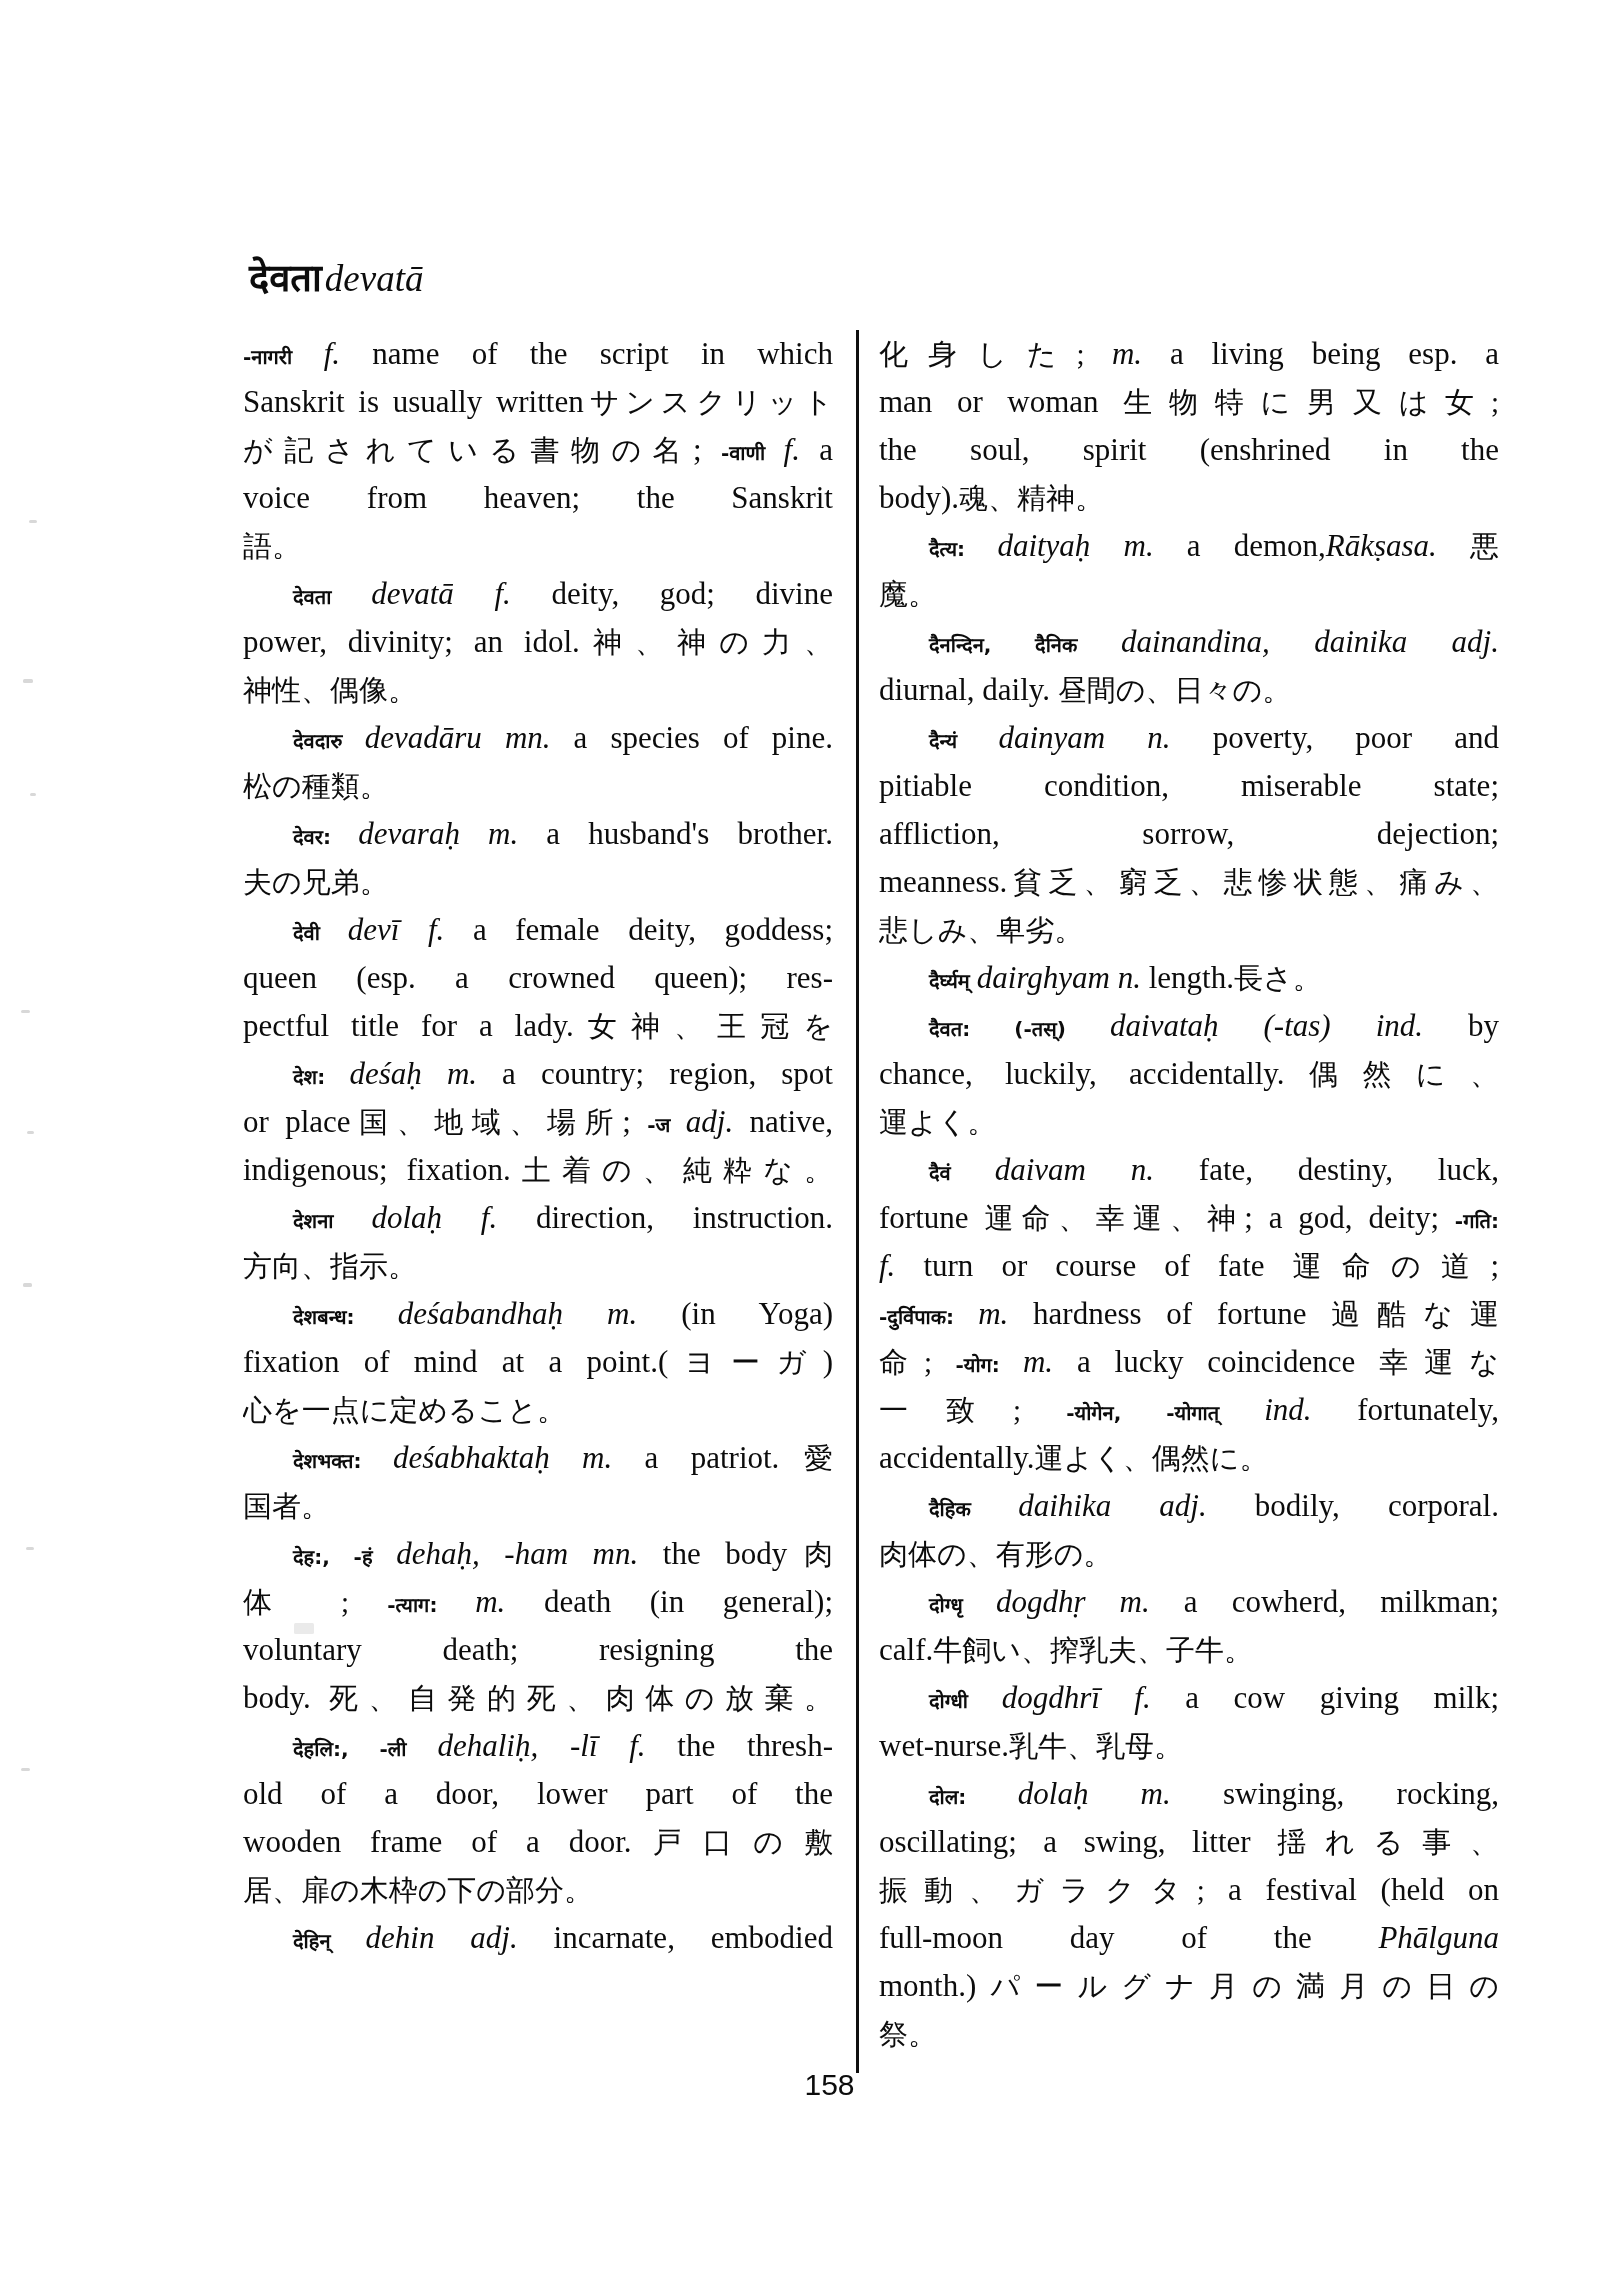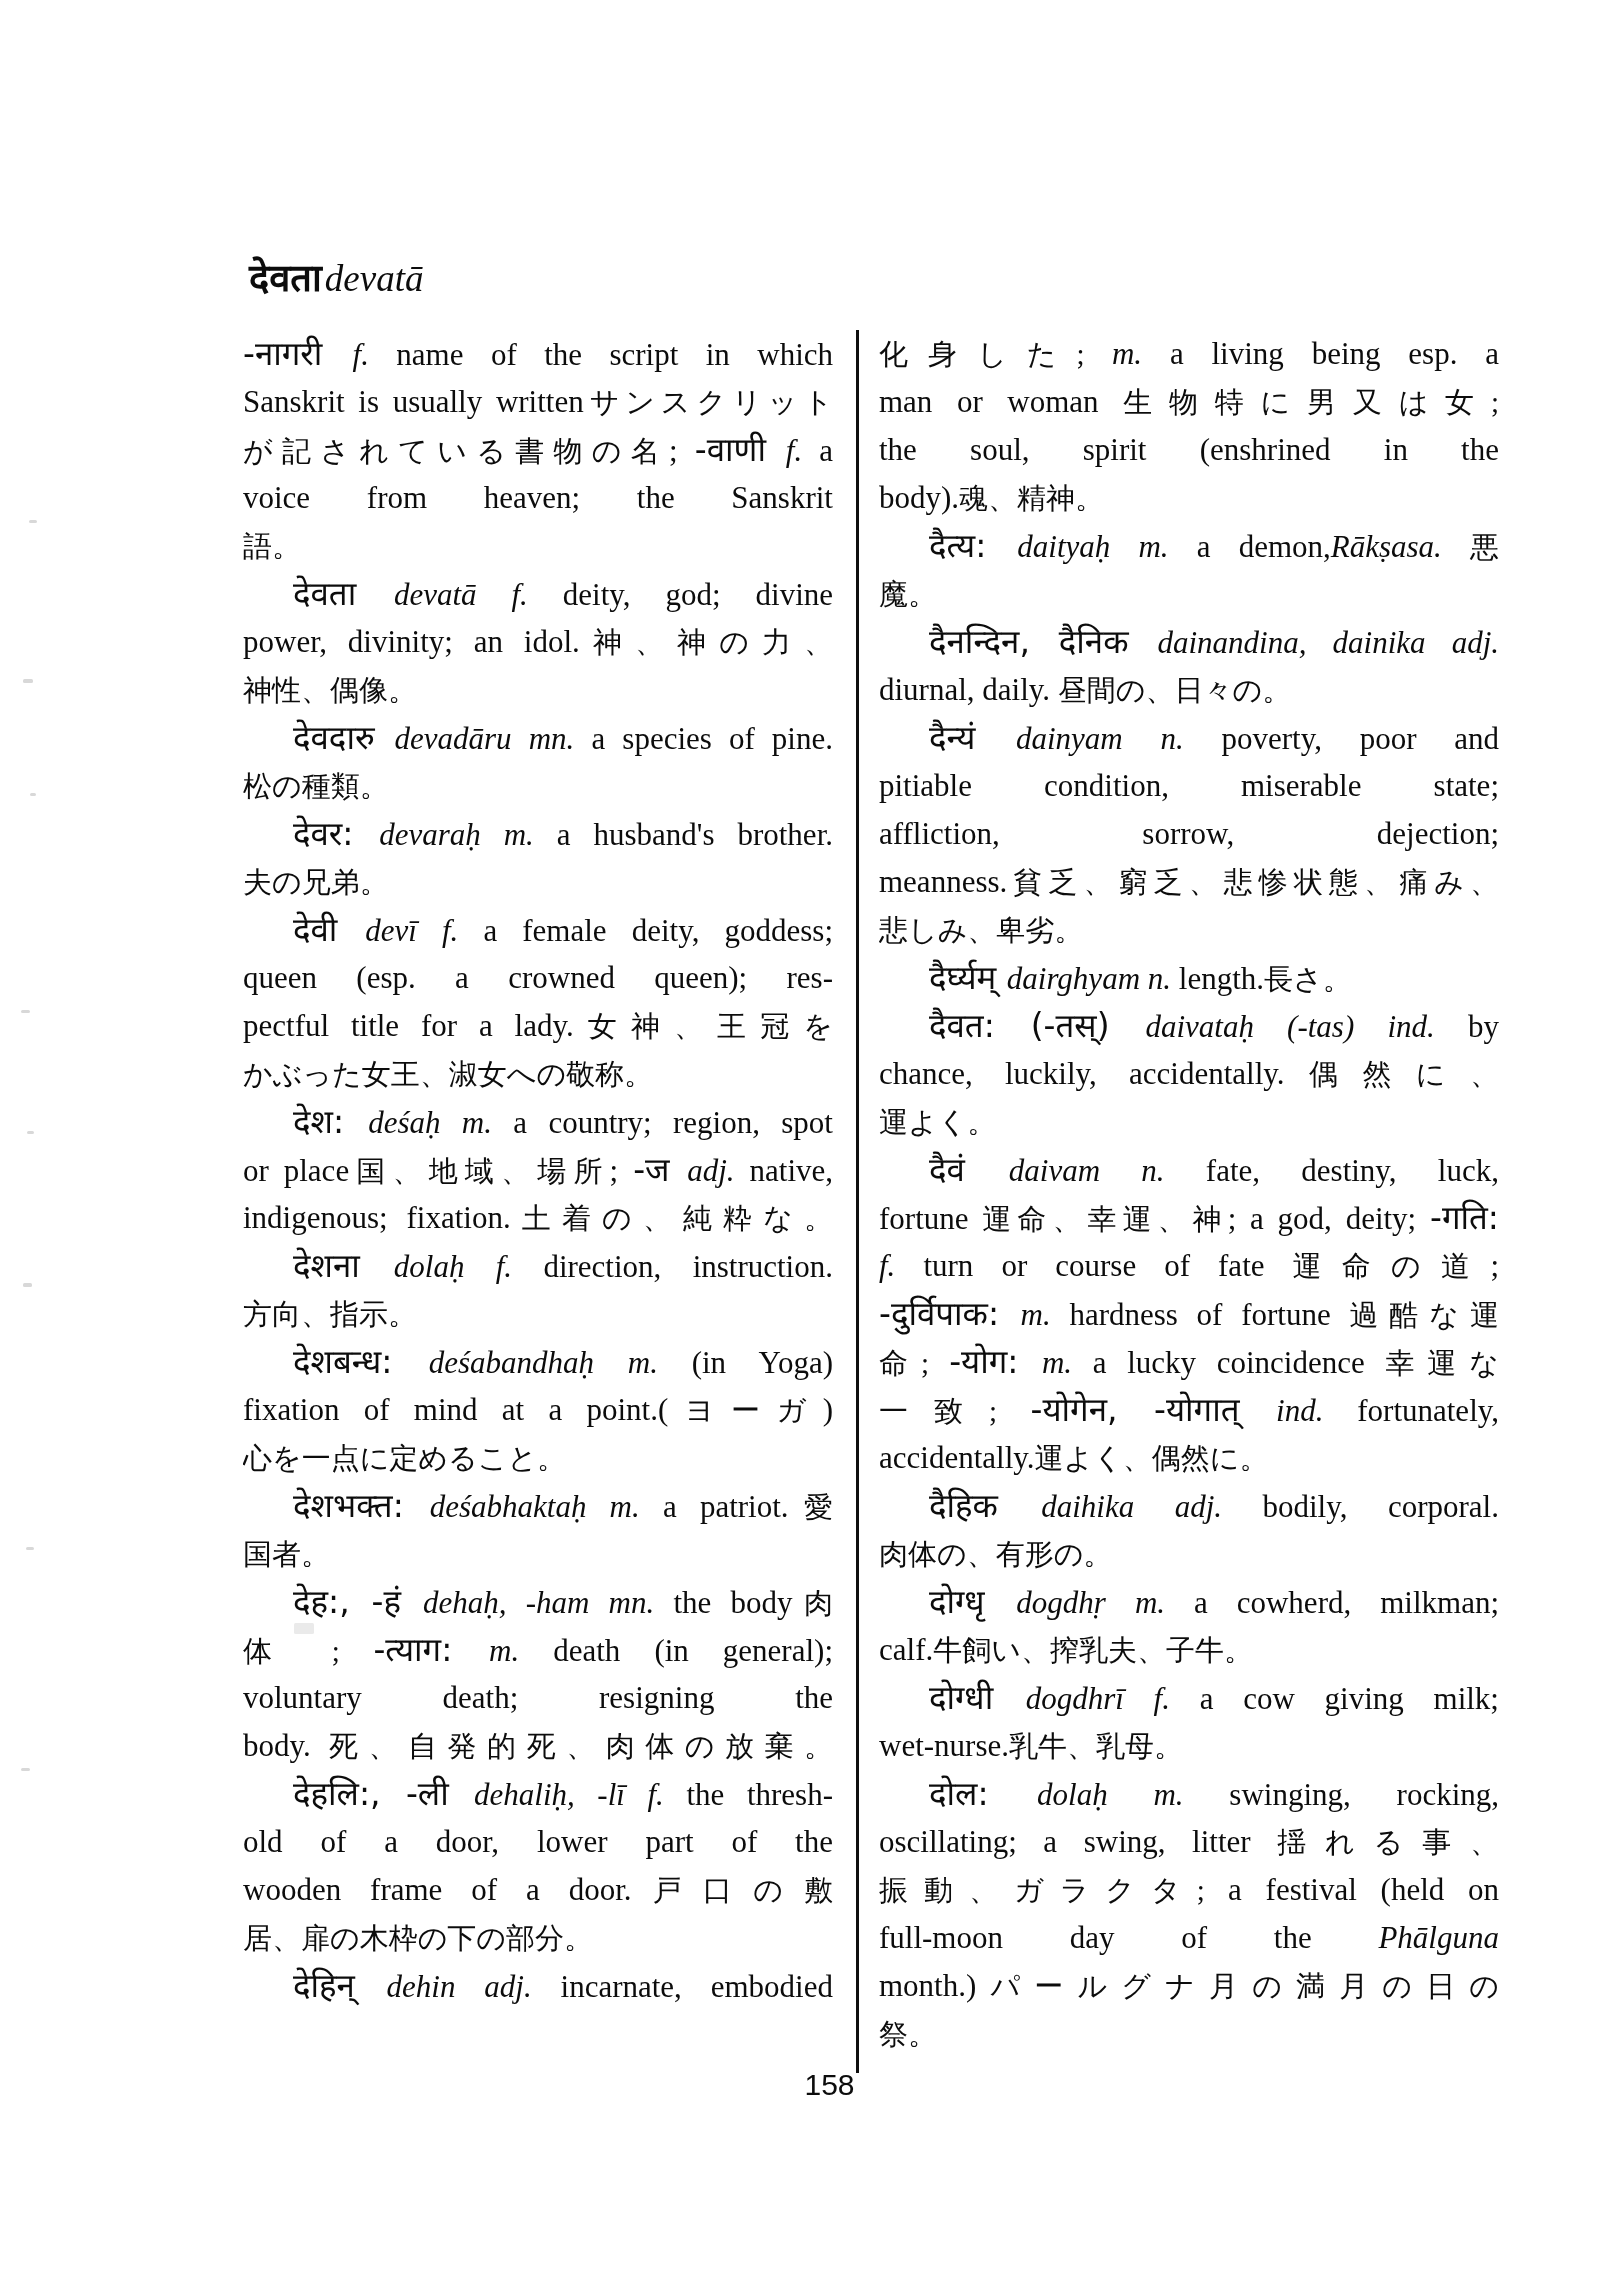--- a/index.html
+++ b/index.html
@@ -16,21 +16,21 @@
   .header .hdv{font-family:"DejaVu Sans",sans-serif;font-weight:700;font-size:38px;}
   .header .hit{font-family:"Liberation Serif",serif;font-style:italic;font-size:37px;text-align:center;}
   
   .col{position:absolute;top:330px;}
   #left-col{left:243px;width:590px;}
   #right-col{left:879px;width:620px;}
   .line{height:48px;line-height:48px;overflow:hidden;text-align:left;}
   .just{text-align:justify;text-align-last:justify;}
   .ind{padding-left:50px;}
   
-  .dv{font-family:"DejaVu Sans",sans-serif;font-weight:400;font-size:33px;}
+  .dv{font-family:"DejaVu Sans",sans-serif;font-weight:700;font-size:20px;}
   .it{font-family:"Liberation Serif",serif;font-style:italic;font-size:31px;}
   .ro{font-family:"Liberation Serif",serif;font-size:31px;}
   .cjk{font-family:"Liberation Serif","DejaVu Serif",serif;font-size:29px;}
   
   .divider{
     position:absolute;left:856px;top:330px;
     width:3px;height:1743px;background:#0e0e0e;
   }
   
   .pagenum{
@@ -68,21 +68,20 @@
       <div class="line just ind"><span class="dv">देवता </span><span class="it">devatā f.</span><span class="ro"> deity, god; divine</span></div>
       <div class="line just"><span class="ro">power, divinity; an idol.</span><span class="cjk">神、神の力、</span></div>
       <div class="line"><span class="cjk">神性、偶像。</span></div>
       <div class="line just ind"><span class="dv">देवदारु </span><span class="it">devadāru mn.</span><span class="ro"> a species of pine.</span></div>
       <div class="line"><span class="cjk">松の種類。</span></div>
       <div class="line just ind"><span class="dv">देवर: </span><span class="it">devaraḥ m.</span><span class="ro"> a husband's brother.</span></div>
       <div class="line"><span class="cjk">夫の兄弟。</span></div>
       <div class="line just ind"><span class="dv">देवी </span><span class="it">devī f.</span><span class="ro"> a female deity, goddess;</span></div>
       <div class="line just"><span class="ro">queen (esp. a crowned queen); res-</span></div>
       <div class="line just"><span class="ro">pectful title for a lady.</span><span class="cjk">女神、王冠を</span></div>
-      <div class="line"><span class="cjk">かぶった女王、淑女への敬称。</span></div>
       <div class="line just ind"><span class="dv">देश: </span><span class="it">deśaḥ m.</span><span class="ro"> a country; region, spot</span></div>
       <div class="line just"><span class="ro">or place</span><span class="cjk">国、地域、場所</span><span class="ro">; </span><span class="dv">-ज </span><span class="it">adj.</span><span class="ro"> native,</span></div>
       <div class="line just"><span class="ro">indigenous; fixation.</span><span class="cjk">土着の、純粋な。</span></div>
       <div class="line just ind"><span class="dv">देशना </span><span class="it">dolaḥ f.</span><span class="ro"> direction, instruction.</span></div>
       <div class="line"><span class="cjk">方向、指示。</span></div>
       <div class="line just ind"><span class="dv">देशबन्ध: </span><span class="it">deśabandhaḥ m.</span><span class="ro"> (in Yoga)</span></div>
       <div class="line just"><span class="ro">fixation of mind at a point.(</span><span class="cjk">ヨーガ</span><span class="ro">)</span></div>
       <div class="line"><span class="cjk">心を一点に定めること。</span></div>
       <div class="line just ind"><span class="dv">देशभक्त: </span><span class="it">deśabhaktaḥ m.</span><span class="ro"> a patriot.</span><span class="cjk">愛</span></div>
       <div class="line"><span class="cjk">国者。</span></div>

